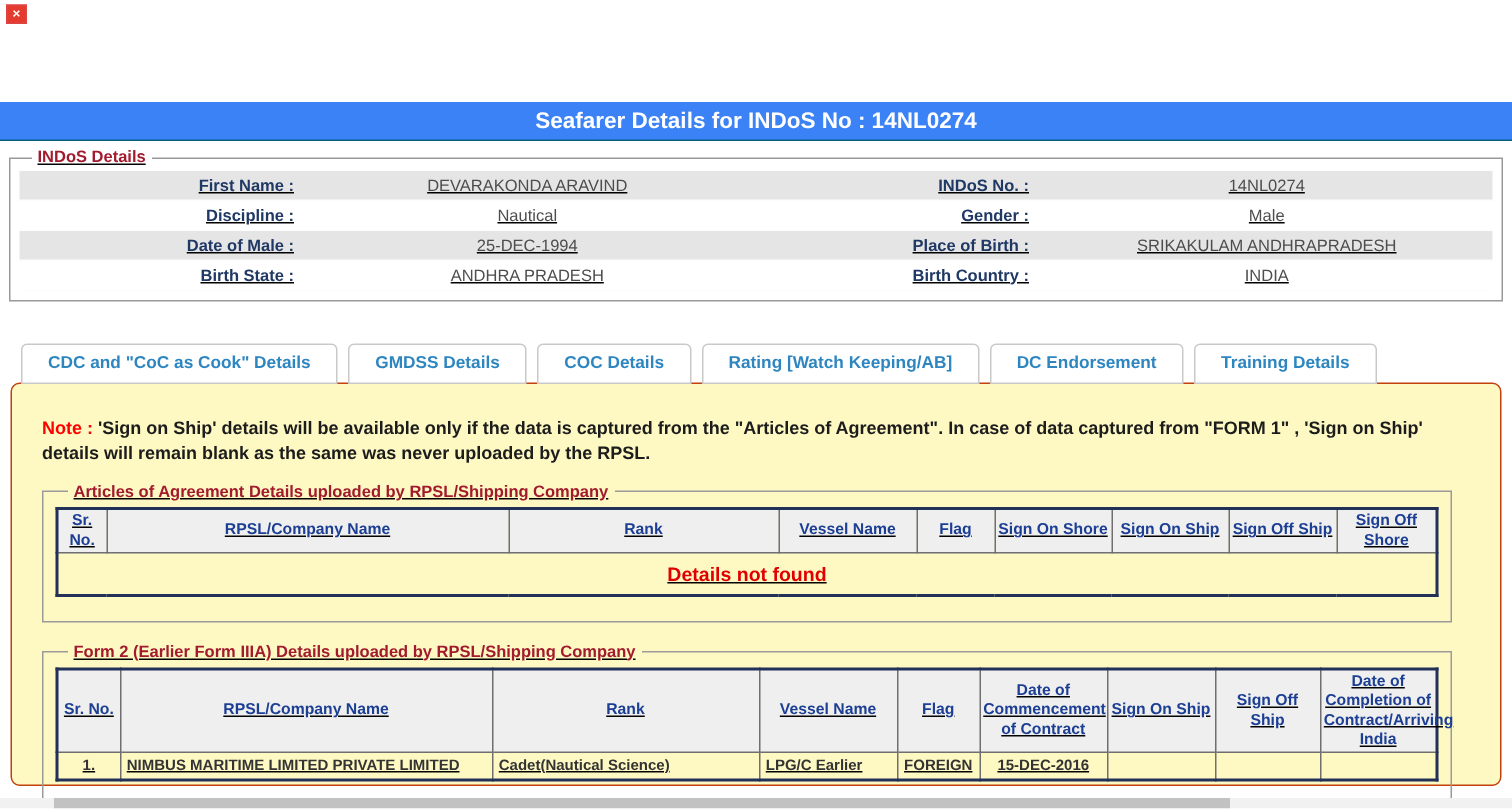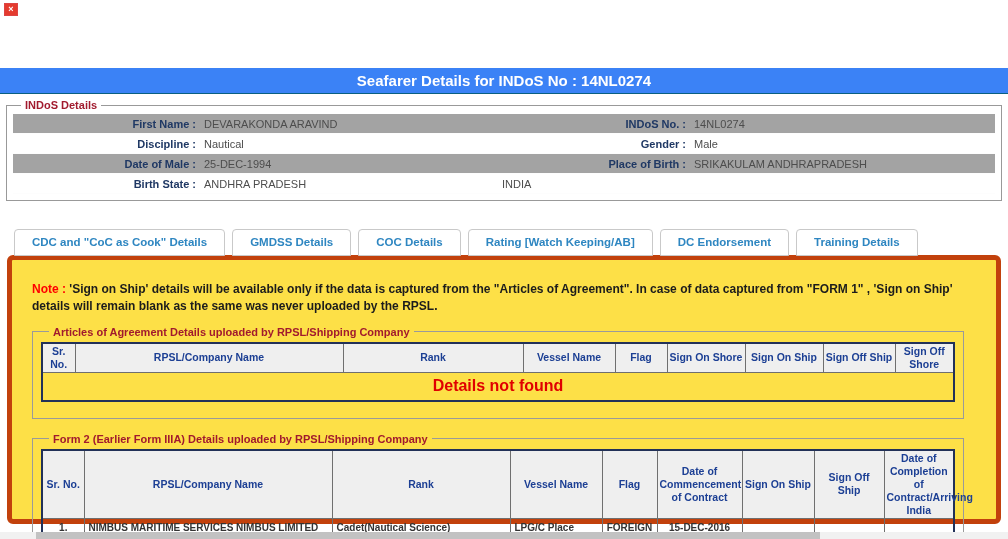--- a/index.html
+++ b/index.html
@@ -13,58 +13,58 @@
     font-size: 9px; line-height: 11px; text-align: center; font-weight: bold;
   }
 
   
   .title-bar {
     margin-top: 68px; height: 26px; background: #3b82f6; border-bottom: 1px solid #0a5f80;
     color: #ffffff; font-weight: bold; font-size: 15px; line-height: 26px; text-align: center;
   }
 
   
-  fieldset { border: 1px solid #999; }
+  fieldset { border: 1px solid #999; text-decoration: underline; }
   legend { color: #a11a2e; font-weight: bold; font-size: 11px; padding: 0 4px; margin-left: 8px; }
 
   .indos-fieldset { margin: 5px 6px 0 6px; padding: 3px 6px 6px 6px; }
   .indos-row { display: grid; grid-template-columns: 188px 298px 192px 1fr; height: 20px; align-items: center; font-size: 11px; }
-  .indos-row.alt { background: #a3a3a3; }
+  .indos-row.alt { background: #e5e5e5; }
   .indos-row { border-bottom: 1px solid #fdfdfd; }
   .lbl { text-align: right; font-weight: bold; color: #1f3864; padding-right: 5px; white-space: nowrap; }
-  .val { color: #4d4d4d; padding-left: 3px; white-space: nowrap; }
+  .val { color: #4d4d4d; padding-left: 3px; white-space: nowrap; text-align: center; }
 
   
   .tabs { display: flex; gap: 7px; margin: 28px 0 0 14px; position: relative; z-index: 2; }
   .tab {
     height: 27px; line-height: 25px; padding: 0 17px; background: #fff;
     border: 1px solid #c9c9c9; border-radius: 4px 4px 0 0;
     color: #2e86c1; font-weight: bold; font-size: 11.5px; white-space: nowrap; cursor: pointer;
   }
   .tab.active { color: #ef8e00; border-color: #e7b33c; border-bottom-color: #ffffff; }
 
   
   .panel {
     margin: -1px 7px 0 7px; height: 269px;
-    border: 5px solid #c2410c; border-radius: 6px; background: #fde047; position: relative;
+    border: 1px solid #c2410c; border-radius: 6px; background: #fef9c3; position: relative;
   }
 
   .note { margin: 21px 18px 10px 20px; font-size: 12px; font-weight: bold; color: #1c1c1c; line-height: 1.45; }
   .note .prefix { color: #ff0000; }
 
   .data-fieldset { margin: 9px 32px 14px 20px; padding: 4px 8px 16px 8px; border: 1px solid #9a9a9a; }
 
   table { border-collapse: collapse; width: 100%; border: 2px solid #223158; table-layout: fixed; }
   th {
     background: #efefef; color: #1c3f94; border: 1px solid #6f6f6f;
     font-weight: bold; font-size: 10.5px; padding: 1px 2px; line-height: 1.25; text-align: center;
   }
   td { border: 1px solid #6f6f6f; color: #333; font-weight: bold; font-size: 10px; padding: 2px 4px; height: 18px; }
   td.c { text-align: center; }
-  .empty-row td { color: #e00000; text-align: center; font-size: 16px; font-weight: bold; height: 28px; padding: 1px; }
+  .empty-row td { color: #e00000; text-align: center; font-size: 13px; font-weight: bold; height: 28px; padding: 1px; }
 
   
   .hscroll { position: absolute; left: 0; bottom: 0; width: 1008px; height: 7px; background: #f1f1f1; }
   .hscroll .thumb { position: absolute; left: 36px; top: 0; height: 7px; width: 784px; background: #c2c2c2; }
 </style>
 </head>
 <body>
 
 <div class="broken-img">×</div>
 
@@ -86,20 +86,21 @@
   </div>
   <div class="indos-row alt">
     <span class="lbl">Date of Male :</span>
     <span class="val">25-DEC-1994</span>
     <span class="lbl">Place of Birth :</span>
     <span class="val">SRIKAKULAM ANDHRAPRADESH</span>
   </div>
   <div class="indos-row">
     <span class="lbl">Birth State :</span>
     <span class="val">ANDHRA PRADESH</span>
+    <span class="lbl">Birth Country :</span>
     <span class="val">INDIA</span>
   </div>
 </fieldset>
 
 <div class="tabs">
   <div class="tab">CDC and "CoC as Cook" Details</div>
   <div class="tab">GMDSS Details</div>
   <div class="tab">COC Details</div>
   <div class="tab">Rating [Watch Keeping/AB]</div>
   <div class="tab">DC Endorsement</div>
@@ -171,23 +172,23 @@
           <th>Flag</th>
           <th>Date of Commencement of Contract</th>
           <th>Sign On Ship</th>
           <th>Sign Off Ship</th>
           <th>Date of Completion of Contract/Arriving India</th>
         </tr>
       </thead>
       <tbody>
         <tr>
           <td class="c">1.</td>
-          <td>NIMBUS MARITIME SERVICES NIMBUS LIMITED</td>
+          <td>NIMBUS MARITIME LIMITED PRIVATE LIMITED</td>
           <td>Cadet(Nautical Science)</td>
-          <td>LPG/C Place</td>
+          <td>LPG/C Earlier</td>
           <td class="c">FOREIGN</td>
           <td class="c">15-DEC-2016</td>
           <td></td>
           <td></td>
           <td></td>
         </tr>
       </tbody>
     </table>
   </fieldset>
 

